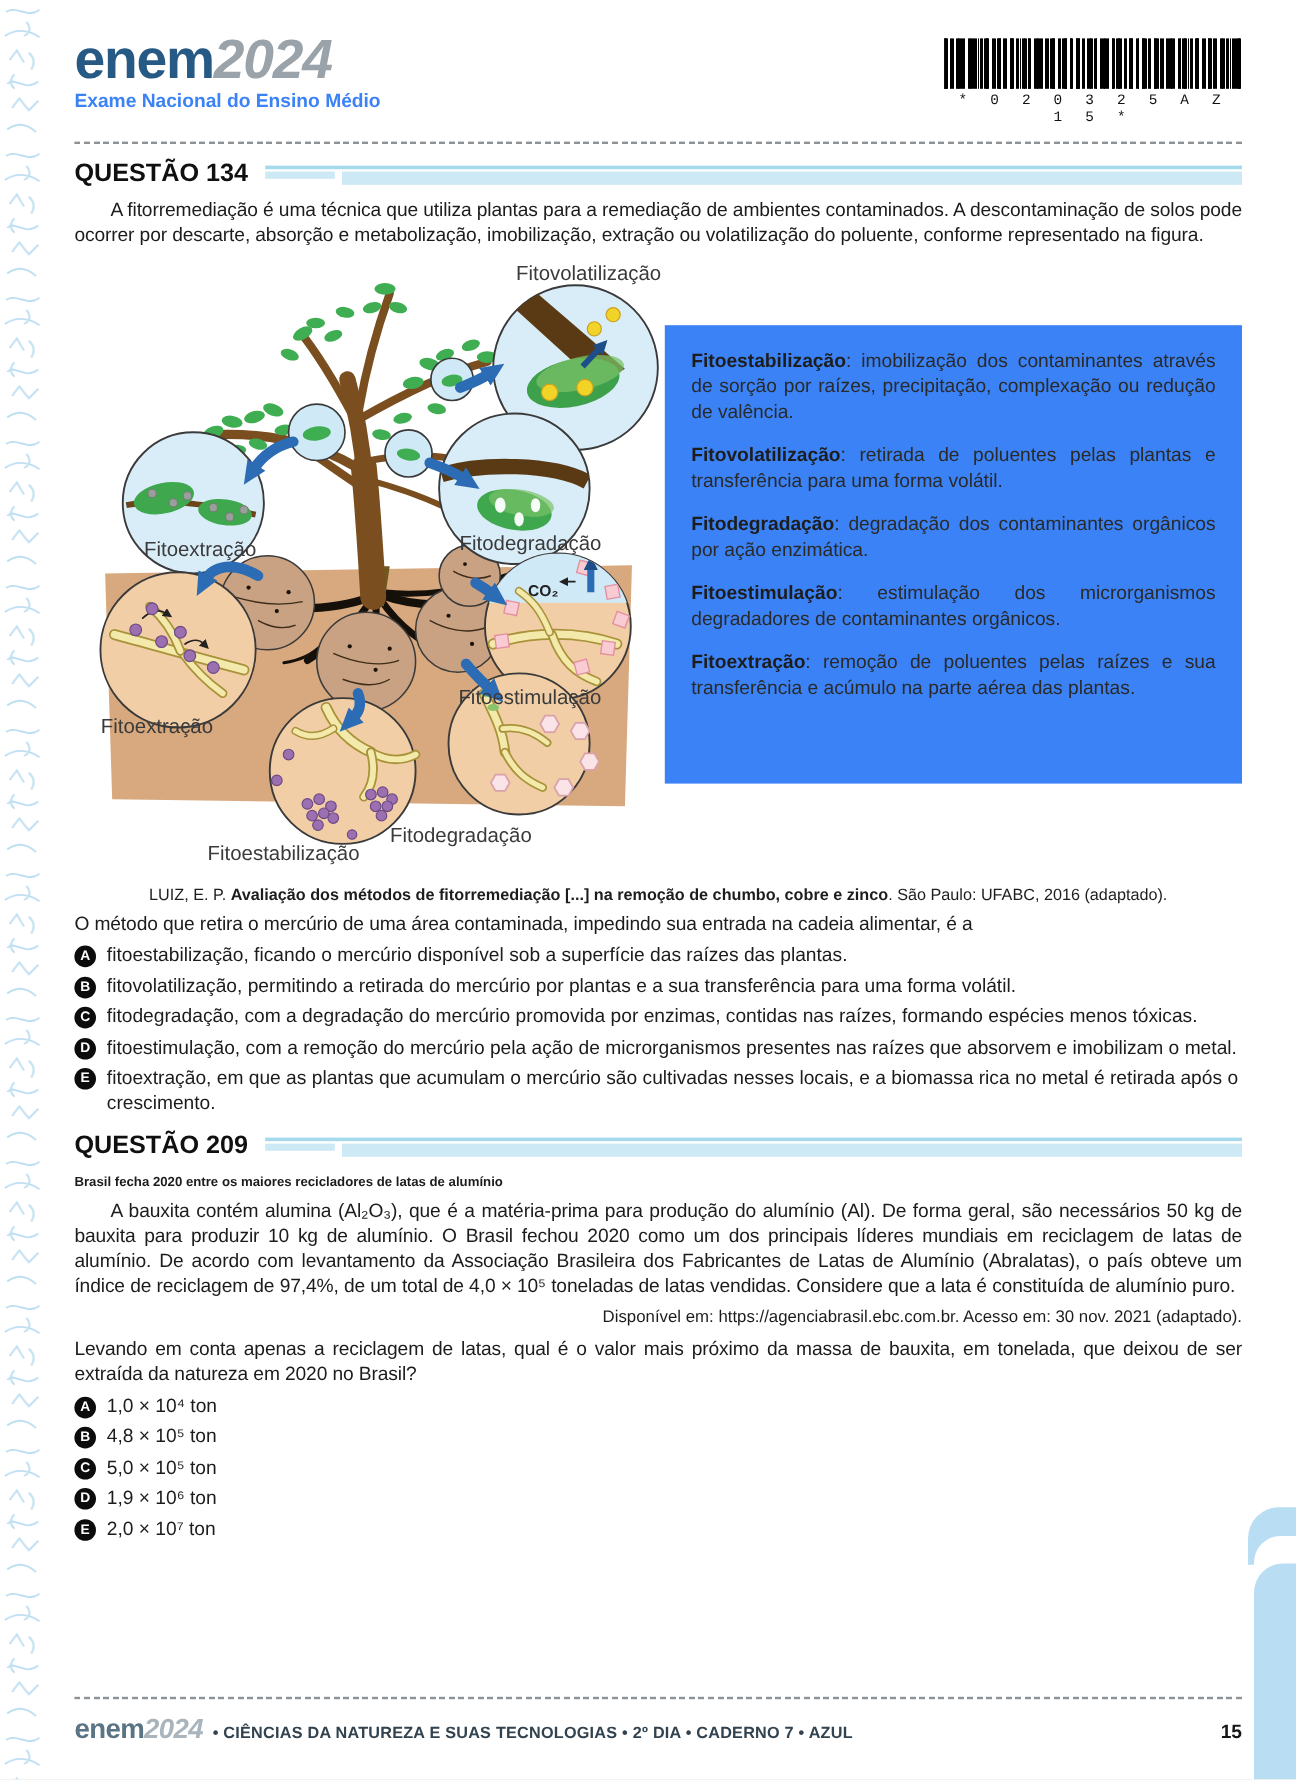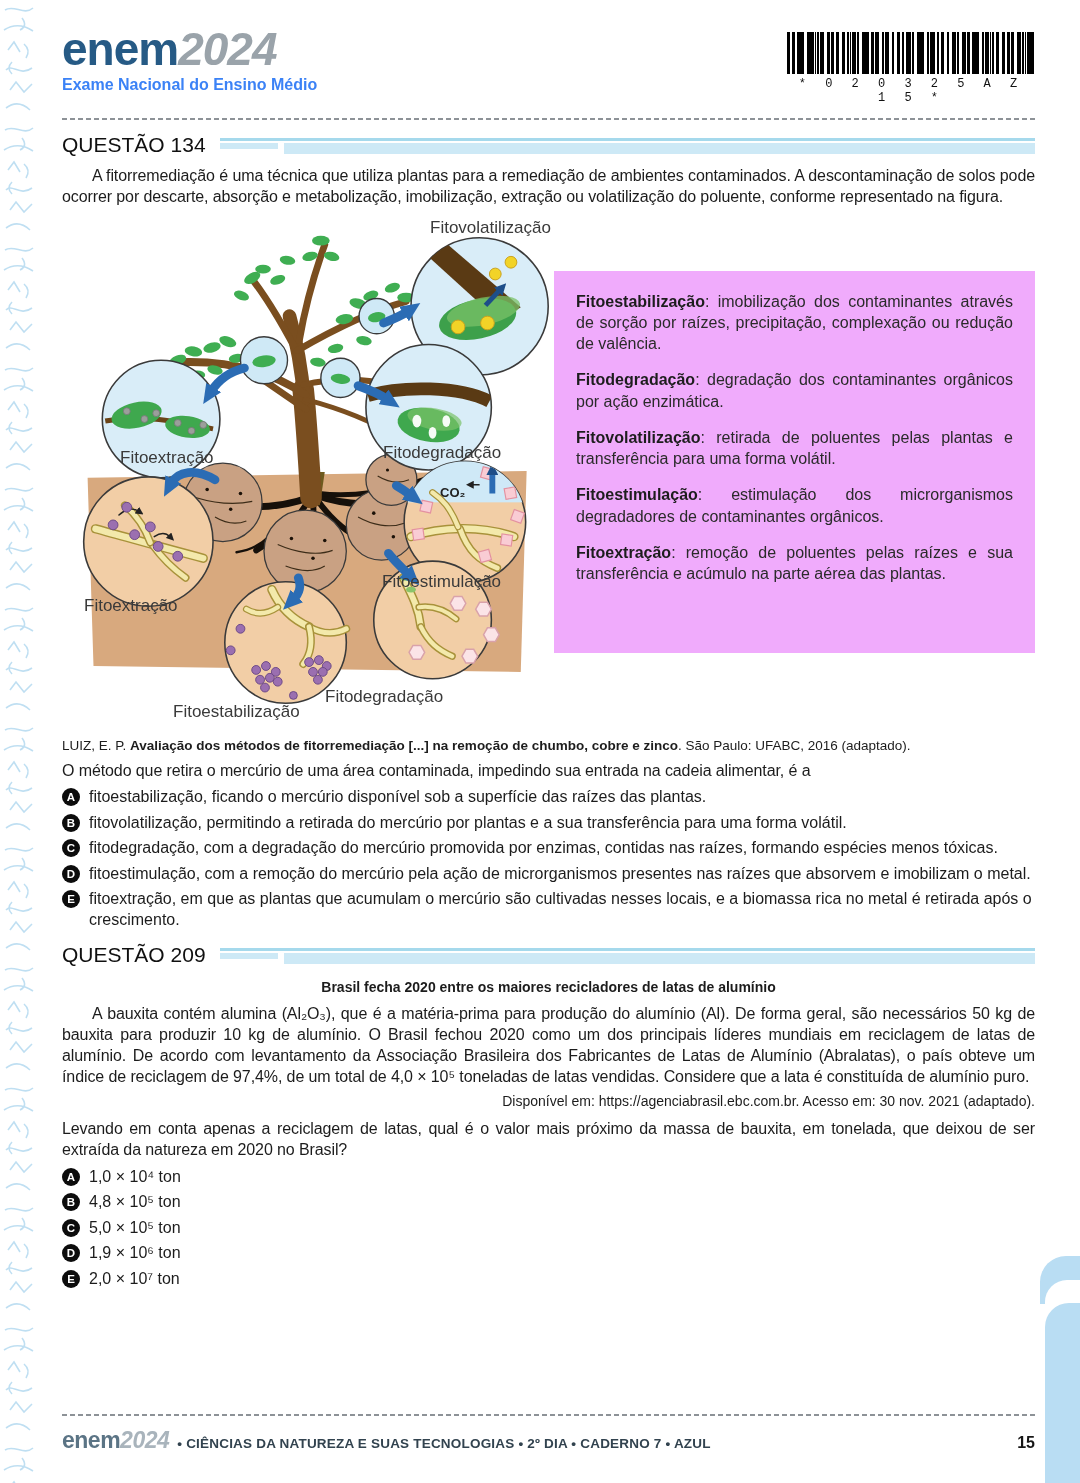--- a/index.html
+++ b/index.html
@@ -19,48 +19,48 @@
      repeating-linear-gradient(90deg,#000 0 2px,transparent 2px 5px),
      repeating-linear-gradient(90deg,#000 0 1px,transparent 1px 7px),
      repeating-linear-gradient(90deg,#000 0 3px,transparent 3px 11px);}
   .barcode-text{font-family:"Liberation Mono","DejaVu Sans Mono",monospace;font-size:12px;
      letter-spacing:6px;text-align:center;margin-top:3px;color:#111;}
 
   .dashsep{height:2px;margin-top:13px;background:repeating-linear-gradient(90deg,#8d9297 0 5px,transparent 5px 8px);}
 
   
   .qhead{display:flex;align-items:flex-start;margin-top:13px;}
-  .qtitle{font-size:21px;font-weight:400;color:#101010;white-space:nowrap;}
+  .qtitle{font-size:21px;font-weight:700;color:#101010;white-space:nowrap;}
   .qbar{flex:1;position:relative;height:24px;margin-left:14px;}
   .qbar .thin{position:absolute;top:5px;left:0;right:0;height:3px;background:#a5d9ec;}
   .qbar .notch{position:absolute;top:10px;left:0;width:58px;height:6px;background:#cde9f6;}
   .qbar .thick{position:absolute;top:10px;left:64px;right:0;height:11px;background:#cde9f6;}
 
   .para{font-size:16px;line-height:1.3;text-align:justify;letter-spacing:-0.1px;margin-top:9px;}
   .indent{text-indent:30px;}
 
   
   .figure{position:relative;height:520px;margin-top:5px;}
   .fig-svg{position:absolute;left:6px;top:0;}
   .fig-label{position:absolute;font-size:17px;color:#3a3a3a;white-space:nowrap;z-index:4;}
   .co2{font-size:13px;font-weight:bold;color:#222;z-index:5;}
-  .defbox{position:absolute;left:492px;right:0;top:58px;height:382px;background:#f0abfc;
+  .defbox{position:absolute;left:492px;right:0;top:58px;height:382px;background:#3b82f6;
           padding:20px 22px;box-sizing:border-box;z-index:3;}
   .defbox p{margin:0 0 15px 0;font-size:16px;line-height:1.33;text-align:justify;color:#2a2a2a;}
   .defbox b{color:#1d1d1d;}
 
-  .citation{font-size:13.5px;margin-top:5px;color:#1d1d1d;}
+  .citation{text-align:center;font-size:13.5px;margin-top:5px;color:#1d1d1d;}
 
   .options{margin-top:6px;}
   .opt{display:flex;gap:9px;margin-bottom:5px;font-size:16px;line-height:1.28;align-items:flex-start;}
   .badge{flex:0 0 18px;width:18px;height:18px;border-radius:50%;background:#0c0c0c;color:#fff;
          font-size:11.5px;font-weight:bold;text-align:center;line-height:18px;margin-top:1px;}
   .opt-text{flex:1;}
 
-  .art-title{text-align:center;font-weight:bold;font-size:14px;margin-top:12px;}
+  .art-title{font-weight:bold;font-size:11px;margin-top:12px;}
   .source{text-align:right;font-size:14px;margin-top:6px;}
 
   
   .footer{position:absolute;left:62px;right:45px;top:1414px;z-index:4;}
   .footer .dashsep{margin-top:0;}
   .frow{display:flex;align-items:baseline;margin-top:8px;}
   .flogo{font-size:23px;letter-spacing:-0.5px;line-height:1;}
   .flogo .logo-enem{color:#5b7485;}
   .flogo .logo-year{color:#a9b4bc;font-weight:600;font-style:italic;}
   .ftext{font-size:13.5px;font-weight:bold;color:#32434f;margin-left:8px;letter-spacing:0.2px;margin-top:12px;}
@@ -405,22 +405,22 @@
       <div class="fig-label" style="left:58px;top:235px;">Fitoextração</div>
       <div class="fig-label" style="left:321px;top:230px;">Fitodegradação</div>
       <div class="fig-label" style="left:320px;top:359px;">Fitoestimulação</div>
       <div class="fig-label" style="left:22px;top:383px;">Fitoextração</div>
       <div class="fig-label" style="left:111px;top:489px;">Fitoestabilização</div>
       <div class="fig-label" style="left:263px;top:474px;">Fitodegradação</div>
       <div class="fig-label co2" style="left:378px;top:272px;">CO₂</div>
 
       <div class="defbox">
         <p><b>Fitoestabilização</b><span>: imobilização dos contaminantes através de sorção por raízes, precipitação, complexação ou redução de valência.</span></p>
+        <p><b>Fitovolatilização</b><span>: retirada de poluentes pelas plantas e transferência para uma forma volátil.</span></p>
         <p><b>Fitodegradação</b><span>: degradação dos contaminantes orgânicos por ação enzimática.</span></p>
-        <p><b>Fitovolatilização</b><span>: retirada de poluentes pelas plantas e transferência para uma forma volátil.</span></p>
         <p><b>Fitoestimulação</b><span>: estimulação dos microrganismos degradadores de contaminantes orgânicos.</span></p>
         <p><b>Fitoextração</b><span>: remoção de poluentes pelas raízes e sua transferência e acúmulo na parte aérea das plantas.</span></p>
       </div>
     </div>
 
     <div class="citation"><span>LUIZ, E. P. </span><b>Avaliação dos métodos de fitorremediação [...] na remoção de chumbo, cobre e zinco</b><span>. São Paulo: UFABC, 2016 (adaptado).</span></div>
 
     <div class="para" style="margin-top:8px;">O método que retira o mercúrio de uma área contaminada, impedindo sua entrada na cadeia alimentar, é a</div>
 
     <div class="options">

